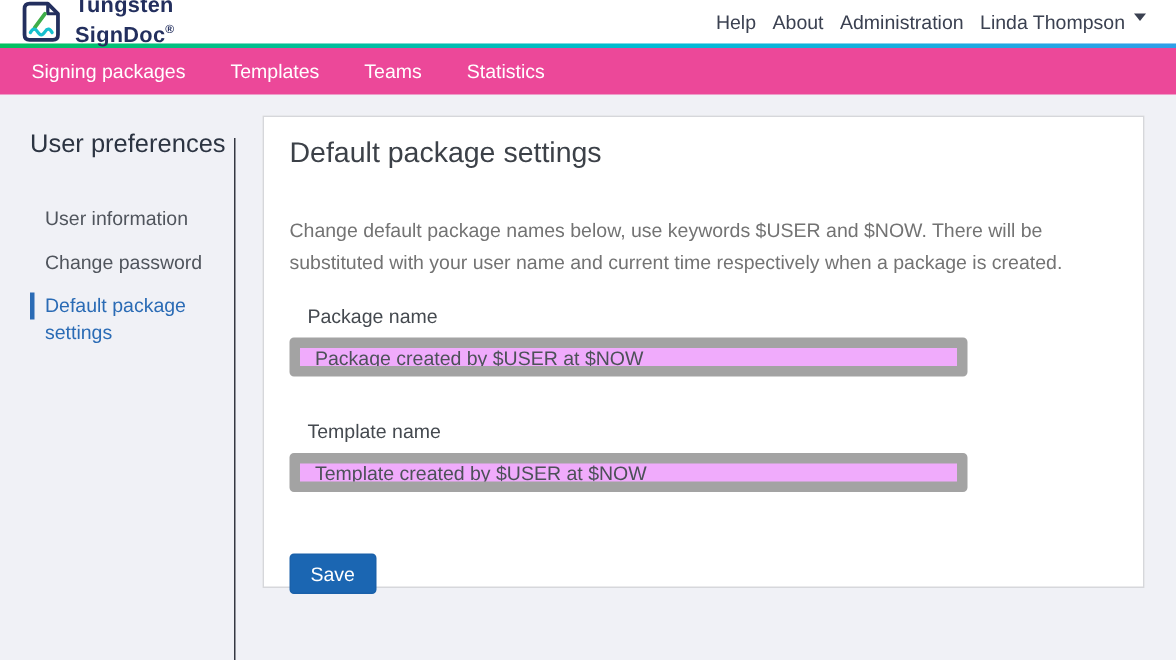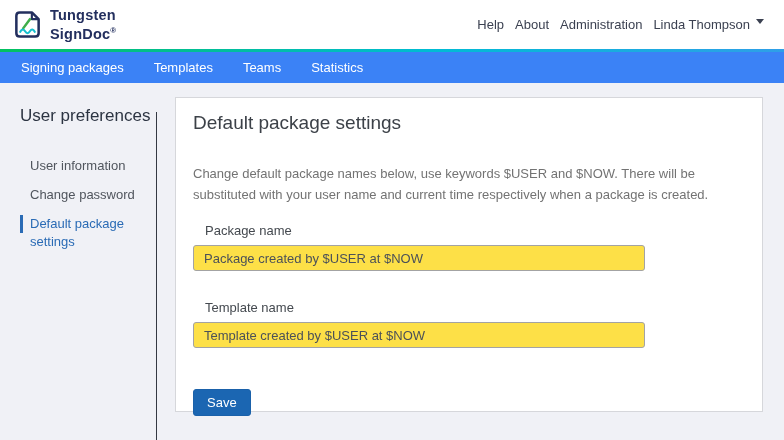--- a/index.html
+++ b/index.html
@@ -1,53 +1,53 @@
 <!DOCTYPE html>
 <html><head>
 <meta charset="utf-8">
 <style>
   * { margin:0; padding:0; box-sizing:border-box; }
   html,body { width:784px; height:440px; overflow:hidden; }
   body { font-family:"Liberation Sans","DejaVu Sans",sans-serif; background:#f0f1f6; }
 
   
-  .header { height:49px; background:#ffffff; display:flex; align-items:center; justify-content:space-between; }
+  .header { height:29px; background:#ffffff; display:flex; align-items:center; justify-content:space-between; }
   .logo { display:flex; align-items:center; margin-left:12px; cursor:pointer; }
   .logo-icon { width:31px; height:31px; margin-right:7px; }
   .logo-text { color:#232f5e; font-weight:700; font-size:14.5px; line-height:15px; letter-spacing:.2px; }
   .logo-text sup { font-size:8px; }
   .header-links { display:flex; align-items:center; margin-right:20px; gap:11px; }
   .header-link { font-size:13px; color:#3b4151; cursor:pointer; }
   .user-menu { display:flex; align-items:flex-start; gap:6px; font-size:13px; color:#3b4151; cursor:pointer; }
   .caret { width:0; height:0; border-left:4px solid transparent; border-right:4px solid transparent; border-top:5px solid #3b4151; margin-top:2px; }
 
   
   .gradient-bar { height:3px; background:linear-gradient(to right,#03c160 0%,#00bcd4 55%,#2f9fe8 100%); }
-  .navbar { height:31px; background:#3b82f6; display:flex; align-items:center; padding-left:21px; }
+  .navbar { height:31px; background:#ec4899; display:flex; align-items:center; padding-left:21px; }
   .nav-item { color:#ffffff; font-size:13px; margin-right:30px; cursor:pointer; white-space:nowrap; }
 
   
   .content { position:relative; height:359px; }
 
   .sidebar { position:absolute; left:12px; top:0; width:157px; padding-top:23px; }
   .sidebar-title { font-size:17px; color:#2c3442; margin-left:8px; line-height:20px; }
   .side-items { margin-top:31px; }
   .side-item { position:relative; font-size:13px; line-height:18px; color:#50555d; padding-left:18px; margin-bottom:11px; cursor:pointer; }
   .side-item.selected { color:#2a6bb5; }
   .sel-marker { display:none; }
   .side-item.selected .sel-marker { display:block; position:absolute; left:8px; top:0; width:3px; height:18px; background:#2a6bb5; }
 
   .v-divider { position:absolute; left:156px; top:29px; width:1px; height:394px; background:#343842; }
 
   .panel { position:absolute; left:175px; top:14px; width:588px; height:315px; background:#ffffff; border:1px solid #d6d7db; padding:13px 17px 0 17px; }
   .panel-title { font-size:19px; font-weight:400; color:#3c4148; line-height:24px; }
   .panel-desc { margin-top:28px; font-size:13px; line-height:21px; color:#737373; }
   .field-label { margin-top:17px; font-size:13px; color:#44494f; line-height:18px;margin-left:12px; }
   .field-label.second { margin-top:28px; }
-  .text-input { display:block; margin-top:5px; width:452px; height:26px; border:1px solid #a3a3a3; border-radius:3px; padding:0 10px; font-size:13px; color:#4c5158; font-family:"Liberation Sans","DejaVu Sans",sans-serif; background:#fde047; outline:none; }
+  .text-input { display:block; margin-top:5px; width:452px; height:26px; border:7px solid #a3a3a3; border-radius:3px; padding:0 10px; font-size:13px; color:#4c5158; font-family:"Liberation Sans","DejaVu Sans",sans-serif; background:#f0abfc; outline:none; }
   .save-btn { margin-top:41px; background:#1b66b2; color:#ffffff; border:1px solid #1a61aa; border-radius:3px; font-size:13px; padding:5px 13px; cursor:pointer; font-family:"Liberation Sans","DejaVu Sans",sans-serif; }
 </style>
 </head>
 <body>
 
 <div class="header">
   <div class="logo">
     <svg class="logo-icon" viewBox="0 0 32 32">
       <path d="M20.5 3.5 H8 Q4.5 3.5 4.5 7 V25 Q4.5 28.5 8 28.5 H24 Q27.5 28.5 27.5 25 V10.5 Z" fill="none" stroke="#232f5e" stroke-width="2.6" stroke-linejoin="round"></path>
       <path d="M20.5 3.5 V10.5 H27.5" fill="none" stroke="#232f5e" stroke-width="2.2" stroke-linejoin="round"></path>

